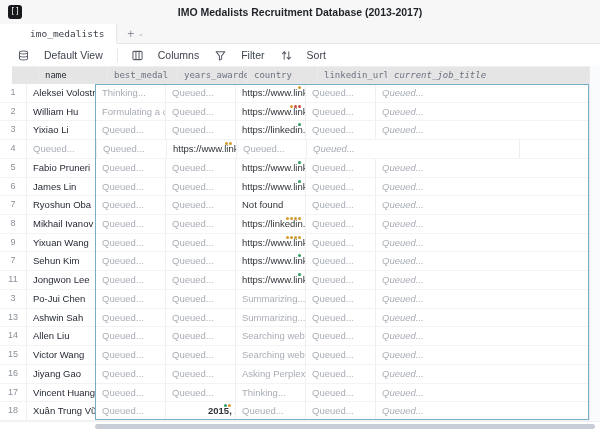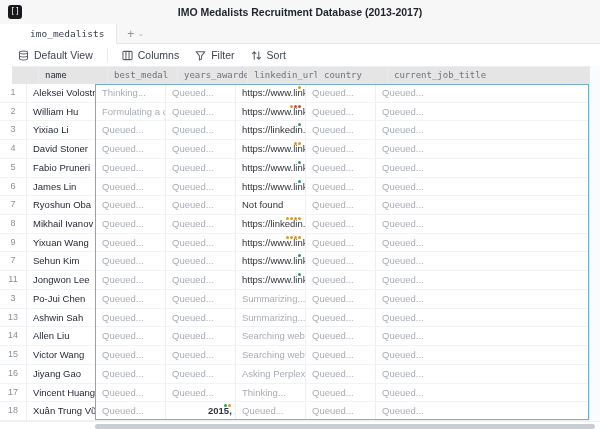--- a/index.html
+++ b/index.html
@@ -15,36 +15,36 @@
   .title { width:100%; text-align:center; font-size:10.5px; font-weight:bold; color:#1f2328; }
 
   
   .tabstrip { position:absolute; left:0; top:24px; width:600px; height:20px; background:#f7f7f8; border-bottom:1px solid #e4e6e9; display:flex; align-items:stretch;margin-left:18px; }
   .tab { background:#ffffff; border:1px solid #e4e6e9; border-bottom:1px solid #ffffff; margin-bottom:-1px; padding:0 12px; display:flex; align-items:center; font-size:9.5px; color:#3a3f46; border-top:none; border-left:none; }
   .tab-plus { display:flex; align-items:center; gap:3px; padding:0 10px; color:#8a9099; font-size:12px; }
   .tab-plus .chev { font-size:8px; color:#b4b9c0; }
 
   
   .toolbar { position:absolute; left:0; top:44px; width:600px; height:22px; background:#ffffff; display:flex; align-items:center; padding-left:10px; }
-  .tbtn { display:flex; align-items:center; gap:5px; font-size:10.5px; color:#3f454d; padding:0 8px; height:18px; border-radius:4px; cursor:pointer; }
+  .tbtn { display:flex; align-items:center; gap:15px; font-size:10.5px; color:#3f454d; padding:0 8px; height:18px; border-radius:4px; cursor:pointer; }
   .tbtn svg { display:block; }
   .tdivider { width:1px; height:14px; background:#e7e9ec; margin:0 6px; }
 
   
   .thead { position:absolute; left:0; top:66px; width:600px; height:18px; background:#e5e5e5; border-top:1px solid #eceef1; border-bottom:1px solid #e5e7eb; display:flex;margin-left:12px; }
   .hcell { font-family:"DejaVu Sans Mono", monospace; font-size:9px; color:#6b7280; padding:3px 0 0 6px; border-right:1px solid #e9ebee; overflow:hidden; white-space:nowrap; }
   .hnum { width:27px; border-right:1px solid #e9ebee; }
 
   .tbody { position:absolute; left:0; top:84px; width:600px; height:337px; }
   .row { display:flex; height:18.72px; border-bottom:1px solid #f1f3f5; background:#fff; }
   .cell { position:relative; padding:3px 0 0 6px; font-size:9.5px; border-right:1px solid #edeff2; overflow:hidden; white-space:nowrap; }
   .c-num { width:27px; text-align:center; padding-left:0; color:#8a9099; font-size:9px; }
   .c-name { width:69px; color:#1f2430; }
   .c-sm { width:70px; }
-  .c-job { width:213px; }
+  .c-job { width:213px;font-style:italic; }
   .muted { color:#a8adb5; }
   .dark { color:#30343a; }
   .bold { font-weight:bold;margin-left:36px; }
   .dots { position:absolute; top:2px; right:4px; display:flex; gap:1px; }
   .dot { width:3px; height:3px; border-radius:50%; }
 
   
   .gutter { position:absolute; left:589px; top:66px; width:11px; height:355px; background:#fafbfc; border-left:1px solid #e7e9ec; }
 
   
@@ -111,22 +111,22 @@
       <span>Sort</span>
     </div>
   </div>
 
   <div class="thead">
     <div class="hnum"></div>
 
   <div class="hcell c-name">name</div>
       <div class="hcell c-sm">best_medal</div>
       <div class="hcell c-sm">years_awarded</div>
+      <div class="hcell c-sm">country</div>
       <div class="hcell c-sm">linkedin_url</div>
-      <div class="hcell c-sm">country</div>
       <div class="hcell c-job">current_job_title</div>
     </div>
 
   <div class="tbody">
 
   <div class="row">
         <div class="cell c-num">1</div>
         <div class="cell c-name">Aleksei Volostnov</div>
         <div class="cell c-sm"><span class="muted">Thinking...</span></div>
         <div class="cell c-sm"><span class="muted">Queued...</span></div>
@@ -155,21 +155,20 @@
         <div class="cell c-sm"><span class="muted">Queued...</span></div>
         <div class="cell c-sm"><span class="muted">Queued...</span></div>
         <div class="cell c-sm"><span class="dark">https://linkedin.com</span><div class="dots">
             <span class="dot" style="background: rgb(47, 158, 99);"></span>
           </div></div>
         <div class="cell c-sm"><span class="muted">Queued...</span></div>
         <div class="cell c-job"><span class="muted">Queued...</span></div>
       </div>
       <div class="row">
         <div class="cell c-num">4</div>
-        <div class="cell c-name">David Stoner</div>
         <div class="cell c-sm"><span class="muted">Queued...</span></div>
         <div class="cell c-sm"><span class="muted">Queued...</span></div>
         <div class="cell c-sm"><span class="dark">https://www.linkedi</span><div class="dots">
             <span class="dot" style="background: rgb(214, 154, 45);"></span>
             <span class="dot" style="background: rgb(214, 154, 45);"></span>
           </div></div>
         <div class="cell c-sm"><span class="muted">Queued...</span></div>
         <div class="cell c-job"><span class="muted">Queued...</span></div>
       </div>
       <div class="row">

